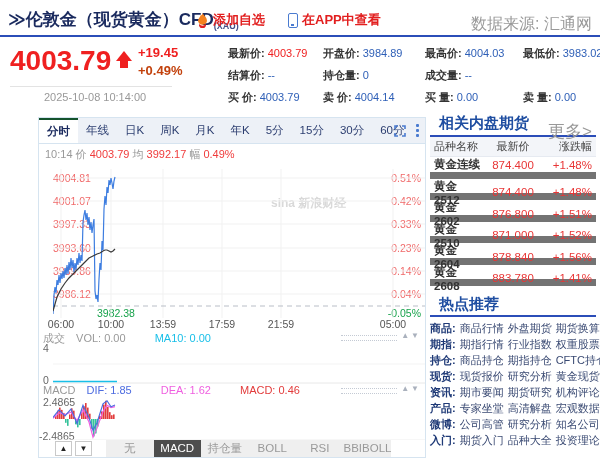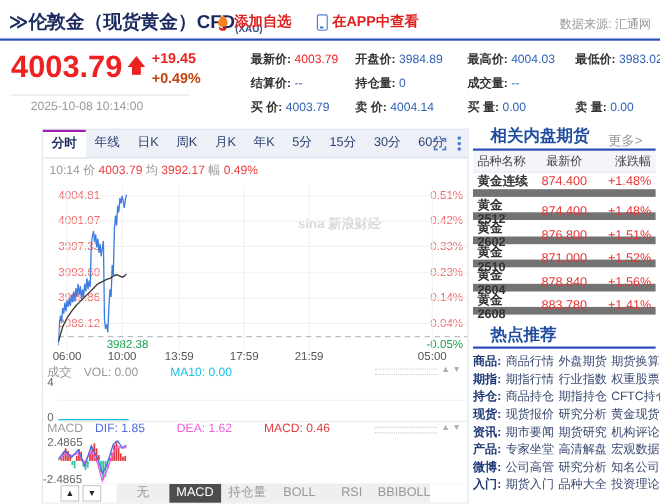--- a/index.html
+++ b/index.html
@@ -8,43 +8,43 @@
 
   
   .header { position:absolute; left:0; top:0; width:600px; height:37px; border-bottom:2px solid #2b4db8; background:#fff; }
   .h-title { position:absolute; left:8px; top:8px; font-size:17px; font-weight:bold; color:#1a2a5e; }
   .h-sub { font-size:9px; font-weight:bold; color:#44518a; vertical-align:-4px; }
   .h-act { position:absolute; top:11px; font-size:13px; font-weight:bold; color:#e21f1f; cursor:pointer; display:flex; align-items:center; gap:4px; }
   .h-add { left:196px; } .h-app { left:288px; }
   .flame { width:13px; height:15px; display:inline-block; }
   .phone { width:10px; height:15px; border:1.5px solid #4a7bd0; border-radius:2px; display:inline-block; position:relative; }
   .phone::after { content:""; position:absolute; left:2px; bottom:1px; width:3px; height:1.5px; background:#4a7bd0; }
-  .h-src { position:absolute; right:8px; top:14px; font-size:11px; color:#999; }
+  .h-src { position:absolute; right:8px; top:14px; font-size:16px; color:#999; }
 
   
   .quote { position:absolute; left:0; top:39px; width:600px; height:76px; }
   .big-price { position:absolute; left:10px; top:6px; font-size:28px; font-weight:bold; color:#ef2020; }
   .uparrow { position:absolute; left:116px; top:12px; width:16px; height:18px; }
   .uparrow .tri { position:absolute; left:0; top:0; width:0; height:0; border-left:8px solid transparent; border-right:8px solid transparent; border-bottom:10px solid #ef2020; }
   .uparrow .stem { position:absolute; left:4px; top:9px; width:8px; height:8px; background:#ef2020; }
   .chg { position:absolute; left:138px; top:6px; font-size:13px; font-weight:bold; color:#ef2020; }
   .chgp { position:absolute; left:138px; top:24px; font-size:13px; font-weight:bold; color:#c2410c; }
   .q-div { position:absolute; left:10px; top:47px; width:162px; height:1px; background:#e3e3e3; }
-  .q-time { position:absolute; left:28px; top:52px; font-size:11px; color:#999; }
+  .q-time { position:absolute; left:44px; top:52px; font-size:11px; color:#999; }
   .qgrid { position:absolute; left:228px; top:7px; display:grid; grid-template-columns:95px 102px 98px 77px; grid-auto-rows:22px; }
   .qcell { font-size:11px; white-space:nowrap; }
   .qlabel { font-weight:bold; color:#333; }
   .qval { color:#2e5fb7; margin-left:3px; }
   .qval.red { color:#ef2020; }
 
   
   .widget { position:absolute; left:38px; top:117px; width:388px; height:341px; border:1px solid #d6e4f0; background:#fff; }
   .tabbar { position:absolute; left:0; top:0; width:386px; height:26px; background:#edf1f7; border-bottom:1px solid #d6e4f0; display:flex; align-items:stretch; }
   .ctab { padding:0 8px; line-height:24px; font-size:11.5px; color:#2c3e70; cursor:pointer; }
-  .ctab.active { background:#fff; border-top:2px solid #a21caf; line-height:22px; font-weight:bold; color:#1a2a5e; }
+  .ctab.active { background:#fff; border-top:2px solid #14532d; line-height:22px; font-weight:bold; color:#1a2a5e; }
   .tab-icons { position:absolute; right:6px; top:6px; display:flex; gap:10px; align-items:center; }
   .kebab { display:flex; flex-direction:column; gap:2px; cursor:pointer; }
   .kebab i { width:3px; height:3px; background:#4a7bd0; border-radius:1px; }
   .inforow { position:absolute; left:6px; top:29px; font-size:11px; color:#999; white-space:nowrap; }
   .inforow .rv { color:#ef3b3b; }
 
   .pricepane { position:absolute; left:0; top:43px; width:386px; height:157px; }
   .ylab { position:absolute; font-size:10.5px; transform:translateY(-50%); }
   .ylab.left { left:14px; } .ylab.right { right:4px; }
   .ylab.red { color:#f06a6a; } .ylab.green { color:#17a24b;margin-left:44px; }
@@ -67,22 +67,22 @@
   .indbar { position:absolute; left:0; top:322px; width:386px; height:17px; display:flex; align-items:center; }
   .updn { width:17px; height:15px; border:1px solid #c9c9c9; background:#fff; font-size:8px; color:#222; text-align:center; line-height:14px; margin-left:16px; cursor:pointer; }
   .updn + .updn { margin-left:3px; }
   .indtabs { display:flex; margin-left:14px; background:#efefef; height:17px; }
   .itab { width:47.5px; text-align:center; font-size:11.5px; color:#999; line-height:17px; cursor:pointer; }
   .itab.active { background:#4d4d4d; color:#fff; }
 
   
   .sidebar { position:absolute; left:430px; top:112px; width:166px; }
   .sb-trow { position:relative; height:25px; border-bottom:2px solid #2b4db8; }
-  .sb-title { position:absolute; left:16px; top:2px; font-size:15px; font-weight:bold; color:#1f4ea1; }
-  .sb-more { position:absolute; right:12px; top:8px; font-size:12px; color:#999; cursor:pointer; }
+  .sb-title { position:absolute; left:9px; top:2px; font-size:15px; font-weight:bold; color:#1f4ea1; }
+  .sb-more { position:absolute; right:4px; top:8px; font-size:17px; color:#999; cursor:pointer; }
   .sb-thead { display:grid; grid-template-columns:52px 62px 52px; height:20px; align-items:center; background:#f3f5f9; border-bottom:1px solid #e6eaf1; font-size:11px; color:#444; }
   .sb-thead span:nth-child(1){ padding-left:4px; } .sb-thead span:nth-child(2){ text-align:center; } .sb-thead span:nth-child(3){ text-align:right; padding-right:4px; }
   .frow { display:grid; grid-template-columns:52px 62px 52px; height:21.5px; align-items:center; border-bottom:7px solid #737373; font-size:11.5px; cursor:pointer; }
   .frow .fn { padding-left:4px; font-weight:bold; color:#333; }
   .frow .fp { text-align:center; color:#e83636; }
   .frow .fc { text-align:right; padding-right:4px; color:#e83636; }
   .hot-trow { position:relative; height:24px; border-bottom:2px solid #2b4db8; margin-top:7px; }
   .hotrows { padding-top:4px; }
   .hrow { height:16px; font-size:11px; white-space:nowrap; }
   .hlab { font-weight:bold; color:#1f3a77; }

